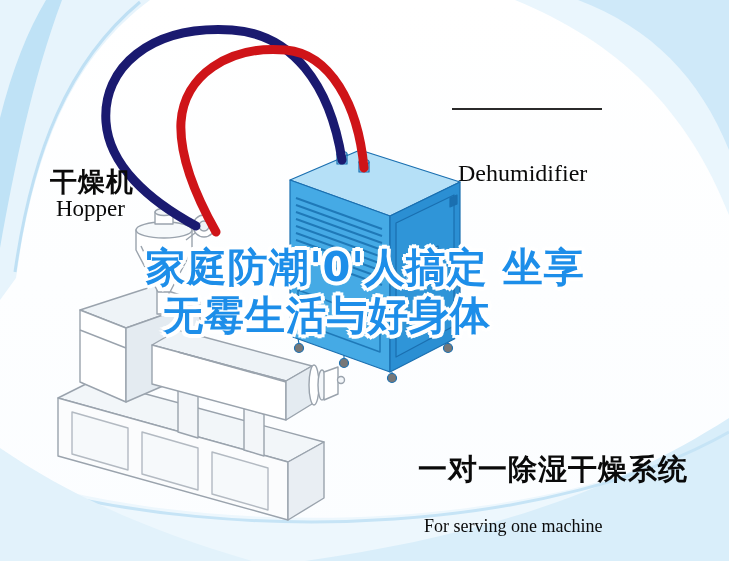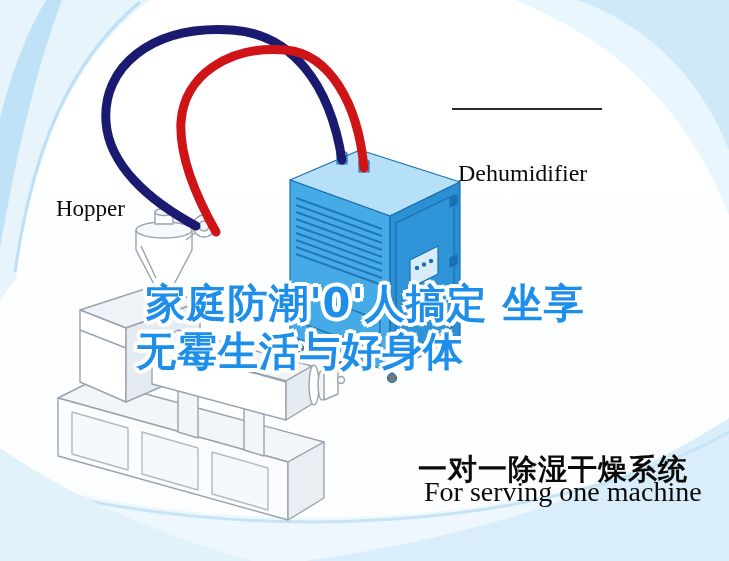--- a/index.html
+++ b/index.html
@@ -23,26 +23,25 @@
     z-index:8;
     font-weight:bold;
     font-size:40px;
     letter-spacing:1px;
     color:#1d8ee9;
     text-align:center;
     white-space:nowrap;
     text-shadow:
       -3px -3px 0 #fff, 3px -3px 0 #fff, -3px 3px 0 #fff, 3px 3px 0 #fff,
       -4px 0 0 #fff, 4px 0 0 #fff, 0 -4px 0 #fff, 0 4px 0 #fff;
-    margin-top: 36px;
   }
   .headline-1{left:95px;top:240px;width:540px;}
-  .headline-2{left:120px;top:288px;width:360px;}
+  .headline-2{left:147px;top:288px;width:360px;}
   .footer-title{left:418px;top:450px;font-size:29px;letter-spacing:1px;z-index:6;text-align:center;}
-  .footer-sub{left:424px;top:476px;font-size:28px;z-index:6;}
+  .footer-sub{left:424px;top:516px;font-size:18px;z-index:6;}
   .bg-layer{left:0;top:0;z-index:0;}
   .machine-layer{z-index:2;}
   .pipes-layer{left:0;top:0;z-index:4;}
 </style>
 </head>
 <body>
 
 <div class="poster">
 
   <svg class="abs bg-layer" width="729" height="561" viewBox="0 0 729 561">
@@ -168,20 +167,21 @@
         <ellipse cx="80" cy="22" rx="5" ry="2.5" fill="#c8e8fa"></ellipse>
       </g>
     </g>
   </svg>
 
   <svg class="abs pipes-layer" width="729" height="561" viewBox="0 0 729 561" style="pointer-events:none;">
     <path d="M342,160 C330,84 292,34 232,30 C150,25 102,68 106,122 C109,165 148,200 196,226" fill="none" stroke="#1a1a70" stroke-width="9" stroke-linecap="round"></path>
     <path d="M364,168 C358,104 330,54 286,50 C228,45 184,76 181,122 C179,158 198,200 216,232" fill="none" stroke="#cf1418" stroke-width="9" stroke-linecap="round"></path>
   </svg>
 
+  <div class="abs zh-label hopper-zh">干燥机</div>
   <div class="abs en-label hopper-en">Hopper</div>
 
   <div class="abs dehum-underline"></div>
   <div class="abs en-label dehum-en">Dehumidifier</div>
 
   <div class="abs headline headline-1">家庭防潮'0'人搞定 坐享</div>
   <div class="abs headline headline-2">无霉生活与好身体</div>
 
   <div class="abs zh-label footer-title">一对一除湿干燥系统</div>
   <div class="abs en-label footer-sub">For serving one machine</div>

